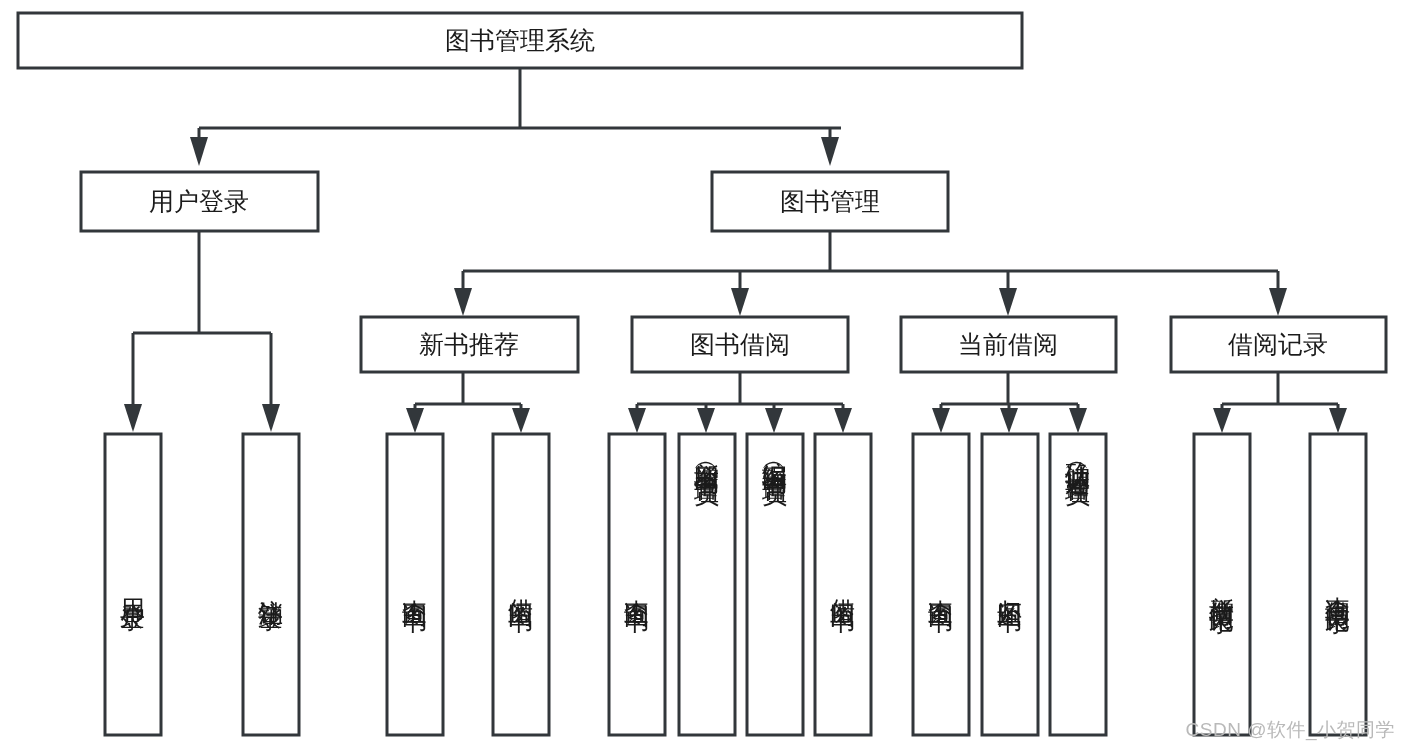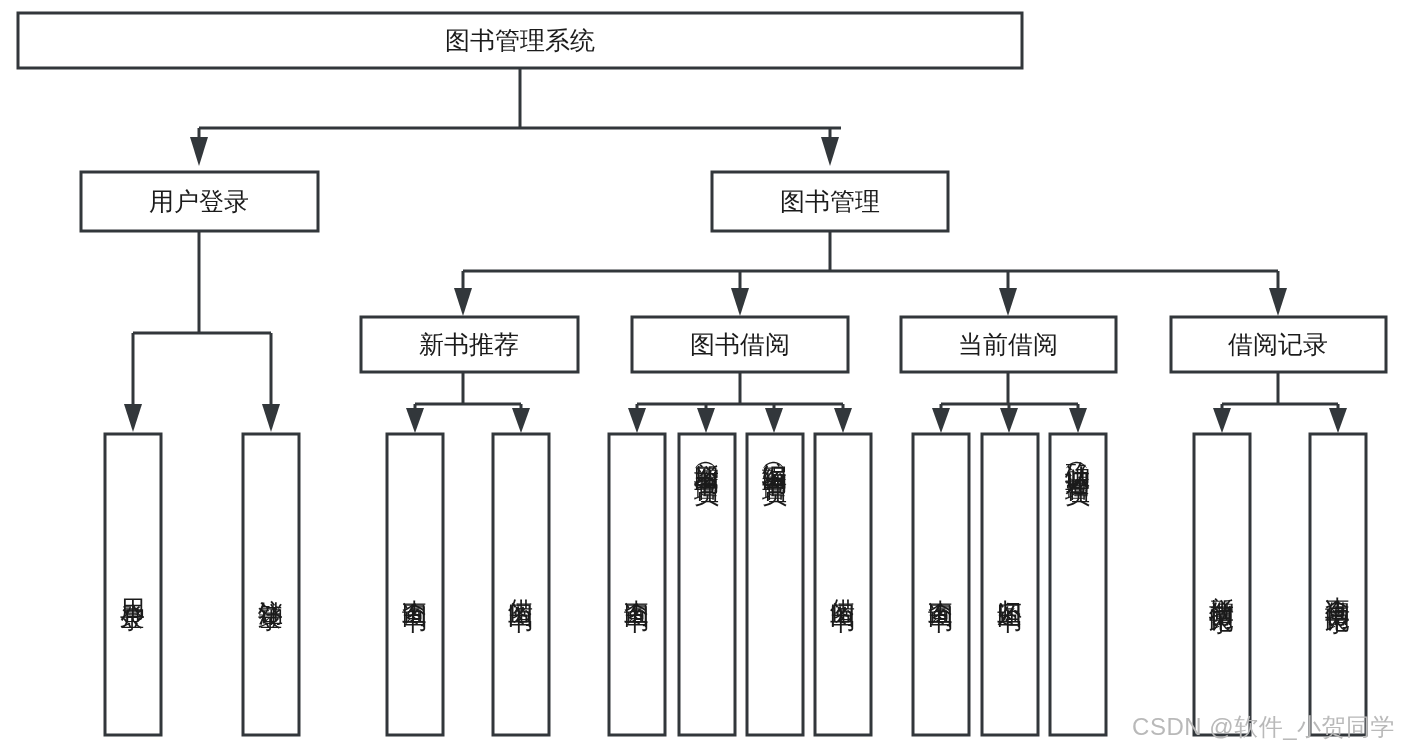--- a/index.html
+++ b/index.html
@@ -60,21 +60,21 @@
     color: #1b1b1b;
     letter-spacing: 3px;
     white-space: nowrap;
     text-align: center;
   }
   #watermark {
     position: absolute;
     right: 10px;
     bottom: 4px;
     font-family: "Liberation Sans", "DejaVu Sans", sans-serif;
-    font-size: 24px;
+    font-size: 19px;
     color: #b9b9b9;
     white-space: nowrap;
     letter-spacing: 0.5px;
   }
 </style>
 </head>
 <body>
 
 <div id="diagram-root">
 

